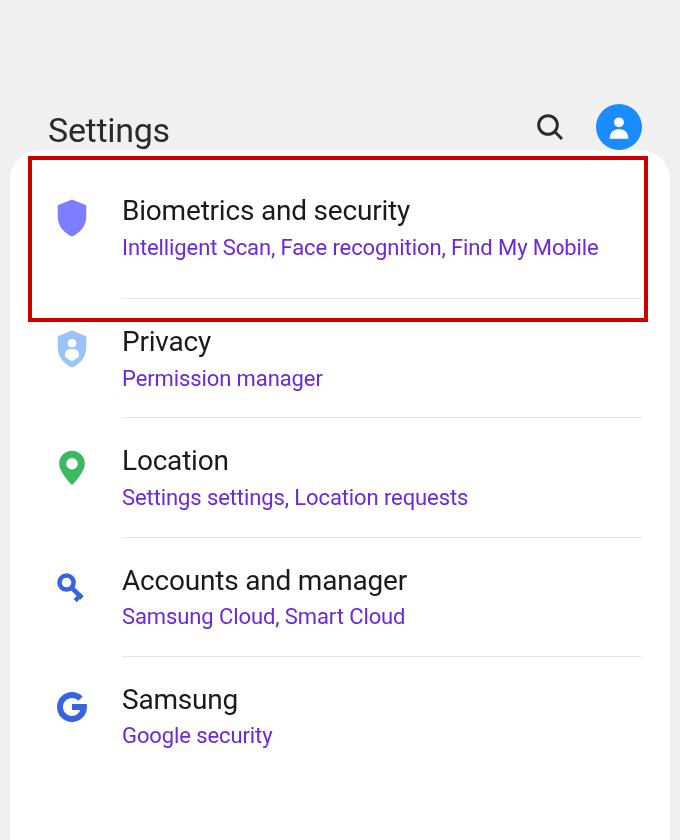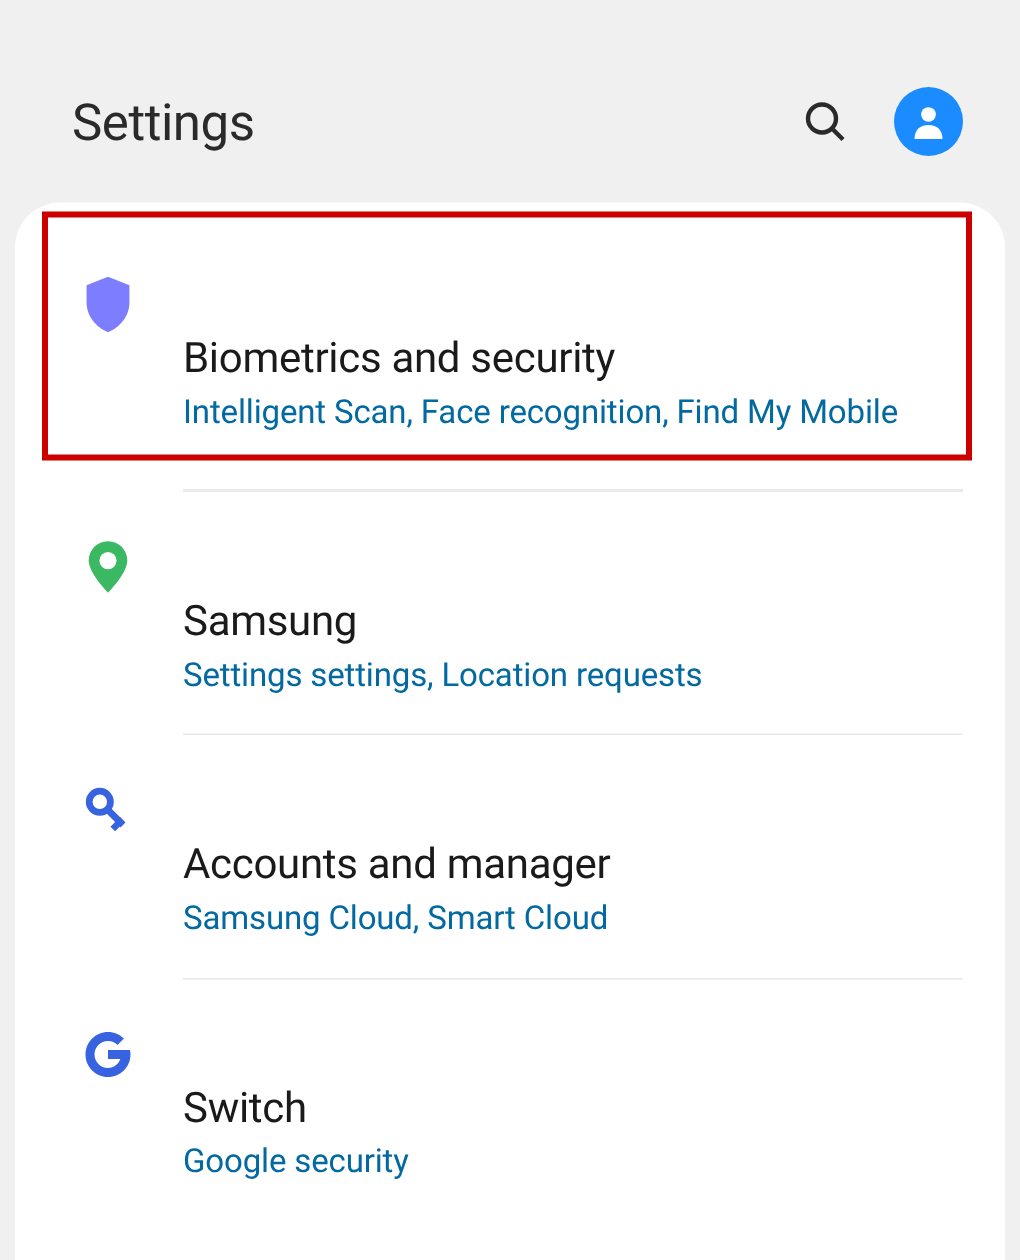--- a/index.html
+++ b/index.html
@@ -4,24 +4,24 @@
   <style>
     * { box-sizing: border-box; margin: 0; padding: 0; }
     body {
       width: 680px;
       height: 840px;
       background: #f0f0f0;
       font-family: -apple-system, BlinkMacSystemFont, 'Segoe UI', Roboto, sans-serif;
       overflow: hidden;
     }
     .header {
-      height: 135px;
+      height: 150px;
       padding: 28px 38px 0 48px;
       display: flex;
-      align-items: center;
+      align-items: flex-end;
       justify-content: space-between;
     }
     .header-title {
       font-size: 34px;
       font-weight: 400;
       color: #2a2a2a;
       letter-spacing: -0.3px;
     }
     .header-actions {
       display: flex;
@@ -80,32 +80,31 @@
       flex-shrink: 0;
       display: flex;
       align-items: flex-start;
       justify-content: center;
       margin-top: 4px;
     }
     .item-icon svg { width: 36px; height: 40px; }
     .item-content {
       flex: 1;
       padding-left: 22px;
-      margin-top: 43px;
     }
     .item-title {
       font-size: 28px;
       font-weight: 400;
       color: #1a1a1a;
       letter-spacing: -0.2px;
       line-height: 1.2;
     }
     .item-subtitle {
       font-size: 22px;
-      color: #0369a1;
+      color: #6d28d9;
       margin-top: 6px;
       line-height: 1.3;
       letter-spacing: -0.1px;
     }
     .divider {
       height: 1px;
       background: #e8e8e8;
       margin-left: 112px;
       margin-right: 28px;
     }
@@ -140,31 +139,44 @@
         <path fill="#7d7dff" d="M12 1 L22 5 L22 13 C22 20 17 25 12 27 C7 25 2 20 2 13 L2 5 Z"></path>
       </svg>
     </div>
     <div class="item-content">
       <div class="item-title">Biometrics and security</div>
       <div class="item-subtitle">Intelligent Scan, Face recognition, Find My Mobile</div>
     </div>
   </div>
   <div class="divider"></div>
 
+  <div class="item">
+    <div class="item-icon">
+      <svg viewBox="0 0 24 28">
+        <path fill="#9cc3f7" d="M12 1 L22 5 L22 13 C22 20 17 25 12 27 C7 25 2 20 2 13 L2 5 Z"></path>
+        <circle cx="12" cy="10" r="3" fill="#fff"></circle>
+        <path fill="#fff" d="M7 19 C7 15 9 14 12 14 C15 14 17 15 17 19 C15 21 13 22 12 22.5 C11 22 9 21 7 19 Z"></path>
+      </svg>
+    </div>
+    <div class="item-content">
+      <div class="item-title">Privacy</div>
+      <div class="item-subtitle">Permission manager</div>
+    </div>
+  </div>
   <div class="divider"></div>
 
   <div class="item">
     <div class="item-icon">
       <svg viewBox="0 0 24 28">
         <path fill="#3bb862" d="M12 2 C7 2 3 6 3 11 C3 17 12 26 12 26 C12 26 21 17 21 11 C21 6 17 2 12 2 Z"></path>
         <circle cx="12" cy="11" r="4" fill="#fff"></circle>
       </svg>
     </div>
     <div class="item-content">
-      <div class="item-title">Samsung</div>
+      <div class="item-title">Location</div>
       <div class="item-subtitle">Settings settings, Location requests</div>
     </div>
   </div>
   <div class="divider"></div>
 
   <div class="item">
     <div class="item-icon">
       <svg viewBox="0 0 28 28">
         <g transform="rotate(45 14 14)">
           <circle cx="8" cy="14" r="5.5" fill="none" stroke="#3763e0" stroke-width="3.5"></circle>
@@ -180,18 +192,18 @@
   </div>
   <div class="divider"></div>
 
   <div class="item">
     <div class="item-icon">
       <svg viewBox="0 0 24 24">
         <path fill="#3763e0" d="M12 2 C6.48 2 2 6.48 2 12 C2 17.52 6.48 22 12 22 C17.52 22 22 17.52 22 12 C22 11.3 21.93 10.62 21.79 9.96 L12 9.96 L12 14.04 L17.46 14.04 C16.8 16.3 14.6 18 12 18 C8.69 18 6 15.31 6 12 C6 8.69 8.69 6 12 6 C13.66 6 15.14 6.69 16.22 7.78 L19.07 4.93 C17.24 3.12 14.76 2 12 2 Z"></path>
       </svg>
     </div>
     <div class="item-content">
-      <div class="item-title">Switch</div>
+      <div class="item-title">Samsung</div>
       <div class="item-subtitle">Google security</div>
     </div>
   </div>
 
 </div>
 
 </body></html>

